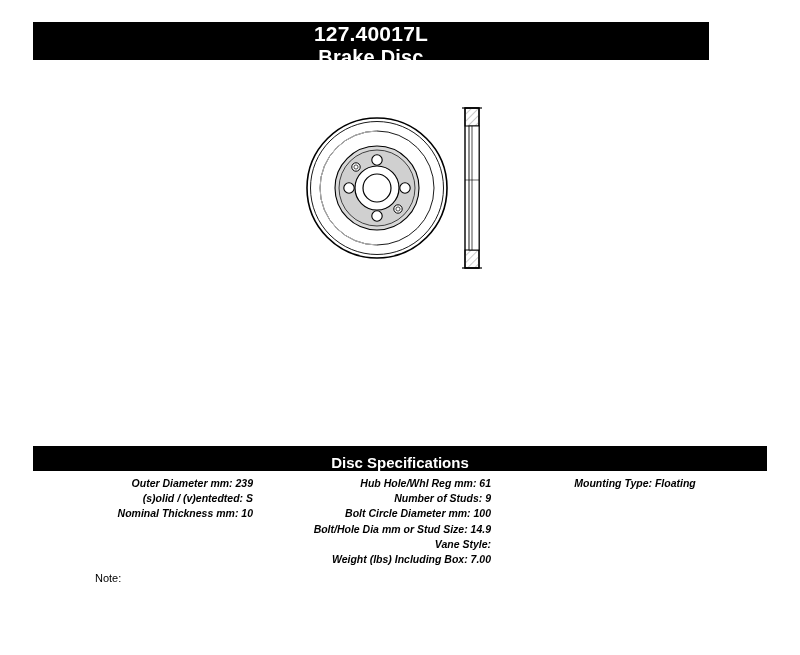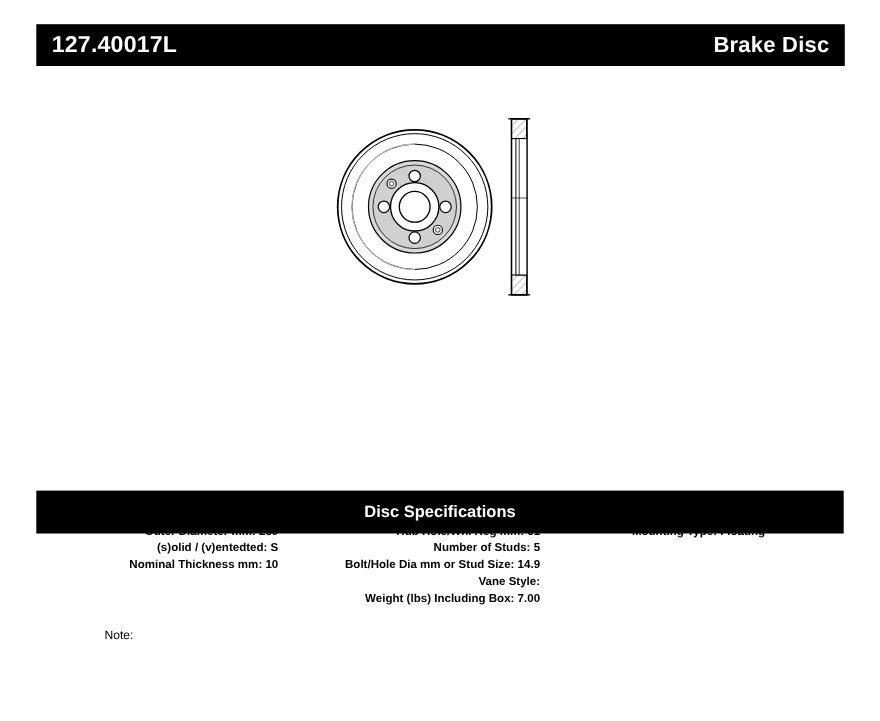--- a/index.html
+++ b/index.html
@@ -14,28 +14,29 @@
     color: #000000;
     position: relative;
     overflow: hidden;
   }
 
   
   .header-bar {
     position: absolute;
     left: 33px;
     top: 22px;
-    width: 735px;
+    width: 676px;
     height: 38px;
     background: #000000;
     display: flex;
     align-items: center;
     justify-content: space-between;
     box-sizing: border-box;
     padding: 0 14px;
+    flex-direction: column;
   }
   .part-number {
     color: #ffffff;
     font-size: 21px;
     font-weight: bold;
     letter-spacing: 0.2px;
   }
   .product-type {
     color: #ffffff;
     font-size: 20px;
@@ -54,44 +55,45 @@
   .drawing-area svg {
     display: block;
   }
 
   
   .specs-title-bar {
     position: absolute;
     left: 33px;
     top: 446px;
     width: 734px;
-    height: 39px;
+    height: 25px;
     background: #000000;
     display: flex;
-    align-items: center;
+    align-items: flex-end;
     justify-content: center;
   }
   .specs-title {
     color: #ffffff;
     font-size: 15px;
     font-weight: bold;
   }
 
   .specs-body {
     position: absolute;
     left: 33px;
     top: 476px;
     width: 734px;
     height: 120px;
     font-size: 10.5px;
     font-weight: bold;
   }
   .col {
     position: absolute;
     top: 0;
+    font-style: italic;
   }
   .col-left {
     left: 0;
     width: 220px;
     text-align: right;
   }
   .col-mid {
     left: 232px;
     width: 226px;
     text-align: right;
@@ -196,21 +198,22 @@
 
 <div class="specs-body">
   <div class="col col-left">
     <div class="spec-line">Outer Diameter mm: 239</div>
     <div class="spec-line">(s)olid / (v)entedted: S</div>
     <div class="spec-line">Nominal Thickness mm: 10</div>
   </div>
 
   <div class="col col-mid">
     <div class="spec-line">Hub Hole/Whl Reg mm: 61</div>
-    <div class="spec-line">Number of Studs: 5</div>
+    <div class="spec-line">Number of Studs: 9</div>
+    <div class="spec-line">Bolt Circle Diameter mm: 100</div>
     <div class="spec-line">Bolt/Hole Dia mm or Stud Size: 14.9</div>
     <div class="spec-line">Vane Style:</div>
     <div class="spec-line">Weight (lbs) Including Box: 7.00</div>
   </div>
 
   <div class="col col-right">
     <div class="spec-line">Mounting Type: Floating</div>
   </div>
 
   <div class="note-row">Note:</div>

